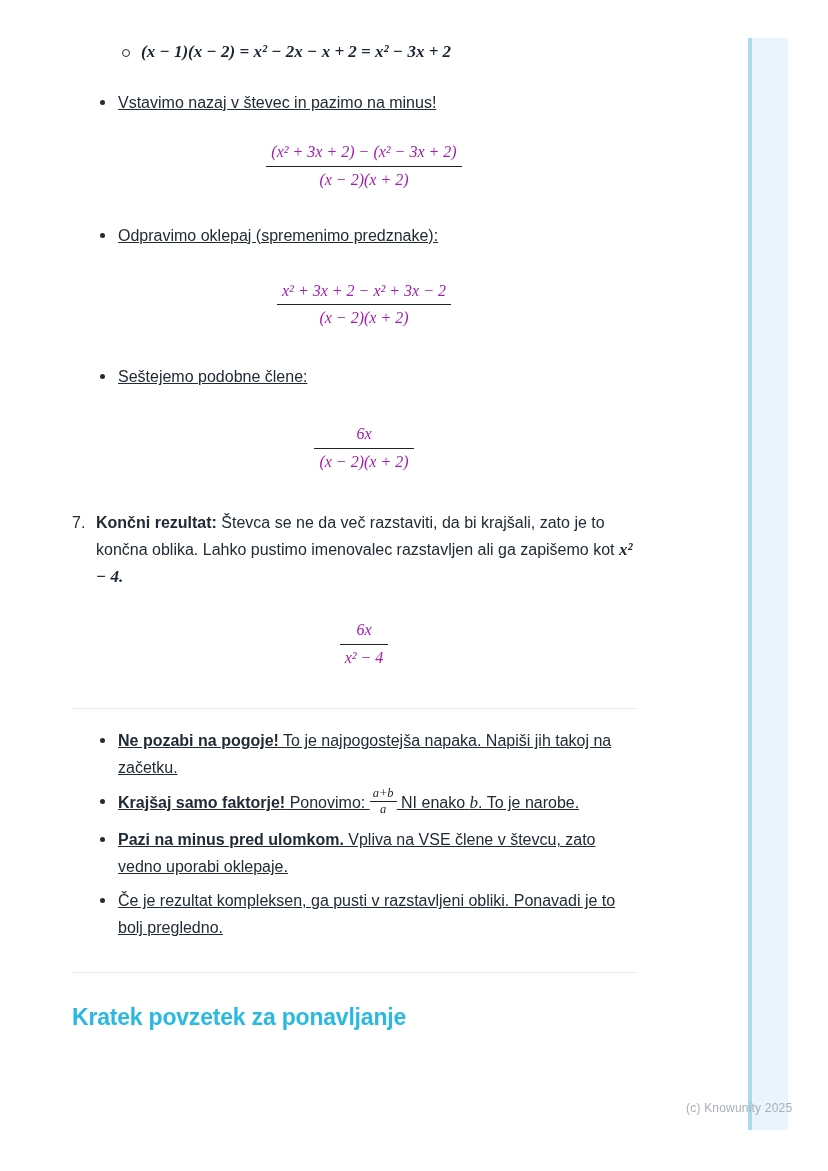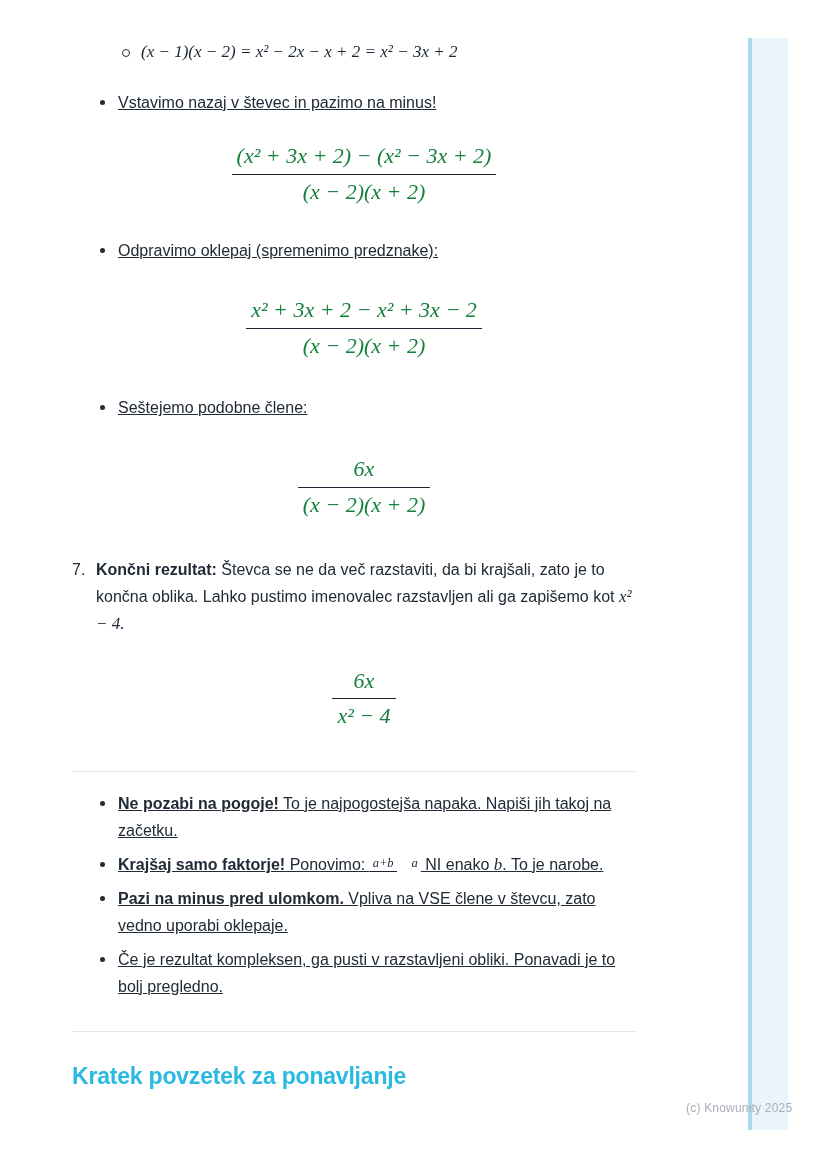--- a/index.html
+++ b/index.html
@@ -18,40 +18,40 @@
   }
   .content { position:absolute; left:72px; top:0; width:564px; }
 
   .sub-item { display:flex; align-items:flex-start; margin-top:42px; padding-left:50px; }
   .ring {
     flex:none; width:6px; height:6px; border:1.5px solid #212b36;
     border-radius:50%; margin:7px 11px 0 0;
   }
   .math-line, .math-inline {
     font-family:"Liberation Serif", serif; font-style:italic;
-    font-size:17px; color:#1a2433;
+    font-size:17px; color:#1a2433;font-weight:bold;
   }
 
   .bullet { display:flex; align-items:flex-start; line-height:27px;text-decoration:underline; }
   .dot {
     flex:none; width:5px; height:5px; border-radius:50%;
     background:#212b36; margin:11px 13px 0 28px;
   }
   .li-body { flex:1; line-height:27px; }
 
   .mt-step { margin-top:27px; }
 
   .dmath { text-align:center; padding-left:20px; }
   .dmath-1 { margin-top:26px; }
   .dmath-2 { margin-top:32px; }
   .dmath-3 { margin-top:34px; }
   .dmath-4 { margin-top:30px; }
   .dfrac {
     display:inline-block; font-family:"Liberation Serif", serif;
-    font-style:italic; font-size:22px; color:#15803d; line-height:1.3;
+    font-style:italic; font-size:16px; color:#a21caf; line-height:1.3;
   }
   .dfrac .num { display:block; text-align:center; padding:0 5px 3px; }
   .dfrac .bar { display:block; height:0; border-top:1.4px solid #1a2433; }
   .dfrac .den { display:block; text-align:center; padding:3px 5px 0; }
 
   .numbered-item { display:flex; margin-top:36px; }
   .num-label { flex:none; width:24px; line-height:27px; }
   .numbered-body { flex:1; line-height:27px; }
 
   .divider { border:none; border-top:1px solid #e7e9ec; margin:40px 0 0 0; }
@@ -63,23 +63,23 @@
   }
   .h2-2 { margin-top:29px; }
 
   .tips { margin-top:18px; }
   .tip { margin-top:7px; }
   .tips-first { margin-top:0; }
 
   .b { font-weight:700; }
 
   .ifrac {
-    display:inline-flex; flex-direction:row; vertical-align:middle;
+    display:inline-flex; flex-direction:column; vertical-align:middle;
     text-align:center; font-family:"Liberation Serif", serif;
-    font-size:12.5px; line-height:1.2; position:relative; top:-2px;gap:12px;
+    font-size:12.5px; line-height:1.2; position:relative; top:-2px;
   }
   .ifrac .fnum { padding:0 3px; border-bottom:1px solid #1a2433; }
   .ifrac .fden { padding:0 3px; }
   .ifrac-it { font-style:italic; }
   .mvar { font-family:"Liberation Serif", serif; font-style:italic; font-size:17px; }
 </style>
 </head>
 <body>
 
 <div class="page">

